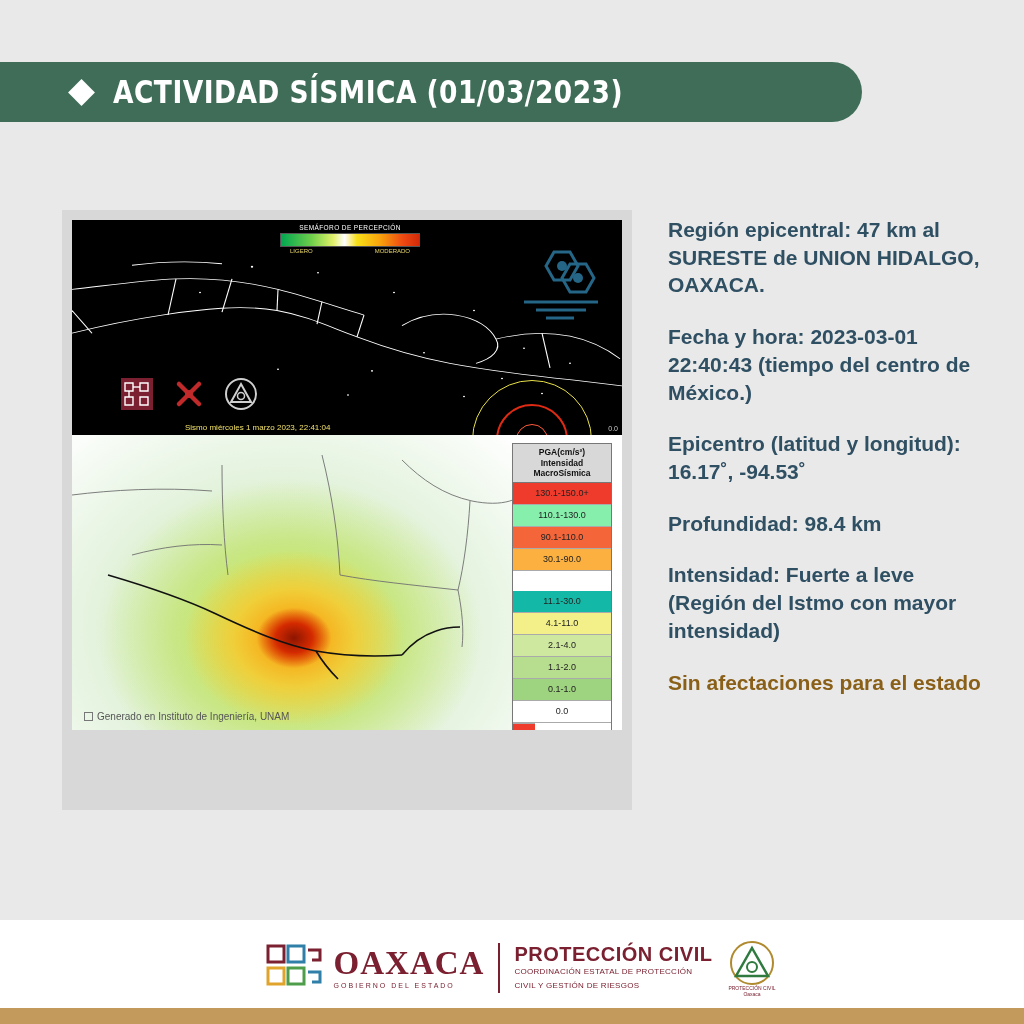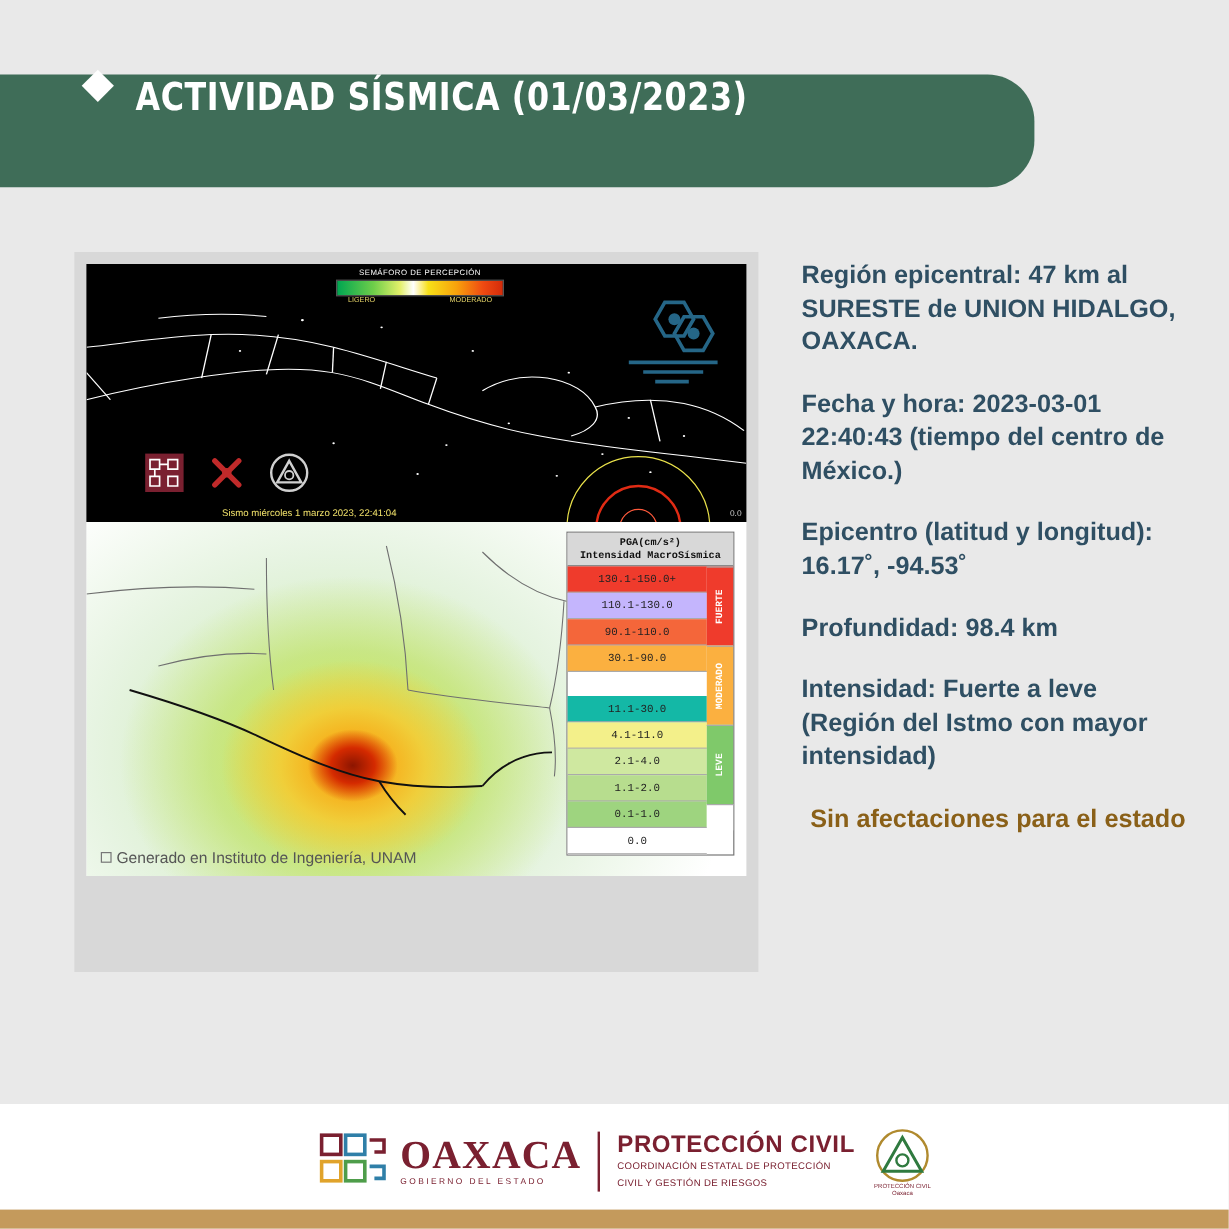--- a/index.html
+++ b/index.html
@@ -8,25 +8,25 @@
     width:1024px; height:1024px;
     background:#e9e9e9;
     font-family:"Liberation Sans", sans-serif;
     overflow:hidden;
     position:relative;
   }
 
   
   .header-band {
     position:absolute; left:0; top:62px;
-    width:862px; height:94px;
+    width:862px; height:60px;
     background:#3f6d58;
     border-top-right-radius:39px;
     border-bottom-right-radius:39px;
-    display:flex; 
+    display:flex; align-items:center;
   }
   .diamond {
     width:19px; height:19px;
     background:#ffffff;
     transform:rotate(45deg);
     margin-left:72px; margin-right:22px;
     flex:0 0 auto;
   }
   .header-title {
     color:#ffffff;
@@ -112,47 +112,46 @@
   .shake-field {
     position:absolute; left:0; top:0; width:100%; height:100%;
     background:
       radial-gradient(ellipse 52px 42px at 222px 203px, #8c1500 0%, #d42a00 35%, rgba(212,42,0,0) 72%),
       radial-gradient(ellipse 110px 88px at 222px 203px, rgba(255,140,0,0.95) 0%, rgba(255,196,40,0.7) 55%, rgba(255,196,40,0) 100%),
       radial-gradient(ellipse 190px 155px at 218px 200px, rgba(212,233,60,0.9) 0%, rgba(190,225,80,0.55) 60%, rgba(190,225,80,0) 100%),
       radial-gradient(ellipse 330px 270px at 210px 195px, rgba(184,226,150,0.85) 0%, rgba(206,233,196,0.5) 62%, rgba(230,240,230,0) 100%);
   }
   .pga-legend {
     position:absolute; right:10px; top:8px;
-    width:140px;
+    width:100px;
     font-size:9px; color:#111;
     border:1px solid #777;
     background:#ffffff;
-    font-family:Liberation Mono, monospace;
   }
   .pga-head {
     background:#d8d8d8; color:#111; text-align:center;
     padding:3px 2px; font-size:8.5px; line-height:1.25; font-weight:bold;
     border-bottom:1px solid #777;
   }
-  .pga-rows { display:flex; }
+  .pga-rows { display:flex;flex-direction:column; }
   .pga-col { flex:1; }
   .pga-row {
     height:22px; display:flex; align-items:center; justify-content:center;
     font-size:9px; border-bottom:1px solid #aaa; color:#222;
   }
   .pga-side { width:22px; display:flex; flex-direction:column; }
   .pga-side div {
     display:flex; align-items:center; justify-content:center;
     color:#ffffff; font-weight:bold; font-size:8px;
     writing-mode:vertical-rl; transform:rotate(180deg);
     border-bottom:1px solid #aaa;
   }
   .credit {
     position:absolute; left:12px; bottom:8px;
-    font-size:13px; color:#555;
+    font-size:10px; color:#555;
     display:flex; align-items:center; gap:4px;
   }
   .credit .box {
     width:9px; height:9px; border:1px solid #777; display:inline-block;
   }
 
   
   .info {
     position:absolute;
     left:668px; top:216px;
@@ -161,21 +160,21 @@
   }
   .info p {
     margin:0 0 24px 0;
     font-size:21px;
     font-weight:bold;
     line-height:1.32;
     color:#2f4f63;
   }
   .no-damage {
     margin-top:10px;
-    text-align:right;
+    text-align:left;
     font-size:21px;
     font-weight:bold;
     color:#8a6018;
     line-height:1.32;
   }
 
   
   .footer {
     position:absolute; left:0; bottom:0; width:1024px; height:104px;
     background:#ffffff;
@@ -330,21 +329,21 @@
     </svg>
 
     <div class="pga-legend">
       <div class="pga-head">
         <div>PGA(cm/s²)</div>
         <div>Intensidad MacroSísmica</div>
       </div>
       <div class="pga-rows">
         <div class="pga-col" id="pga-col">
             <div class="pga-row" style="background: rgb(239, 59, 44);">130.1-150.0+</div>
-            <div class="pga-row" style="background: #c4b5fd; text-align: center;">110.1-130.0</div>
+            <div class="pga-row" style="background: #86efac; text-align: center;">110.1-130.0</div>
             <div class="pga-row" style="background: rgb(244, 102, 58); text-align: center;">90.1-110.0</div>
             <div class="pga-row" style="background: rgb(251, 176, 64);">30.1-90.0</div>
             <div class="pga-row" style="background: #14b8a6; margin-top: 20px;">11.1-30.0</div>
             <div class="pga-row" style="background: rgb(243, 240, 138);">4.1-11.0</div>
             <div class="pga-row" style="background: rgb(207, 232, 160);">2.1-4.0</div>
             <div class="pga-row" style="background: rgb(183, 221, 142);">1.1-2.0</div>
             <div class="pga-row" style="background: rgb(158, 212, 127);">0.1-1.0</div>
             <div class="pga-row" style="background: rgb(255, 255, 255);">0.0</div>
           </div>
         <div class="pga-side" id="pga-side">

